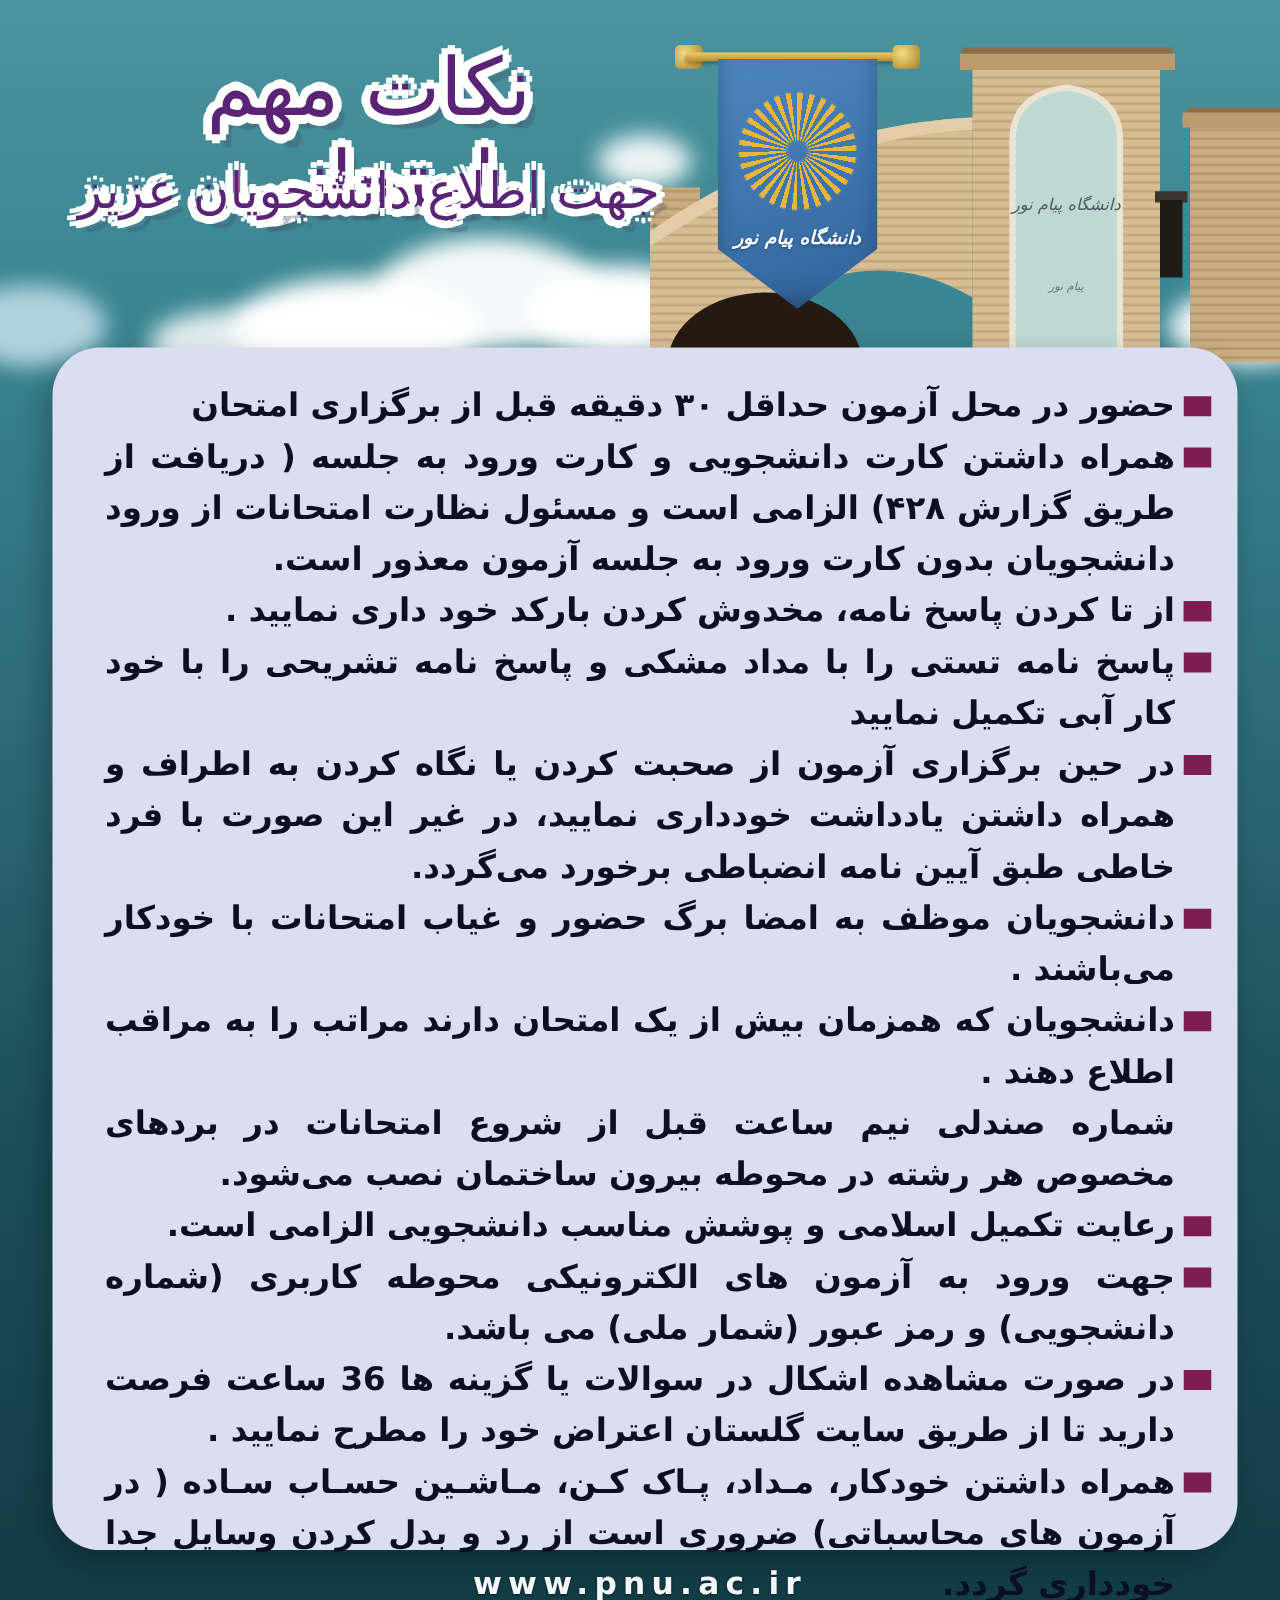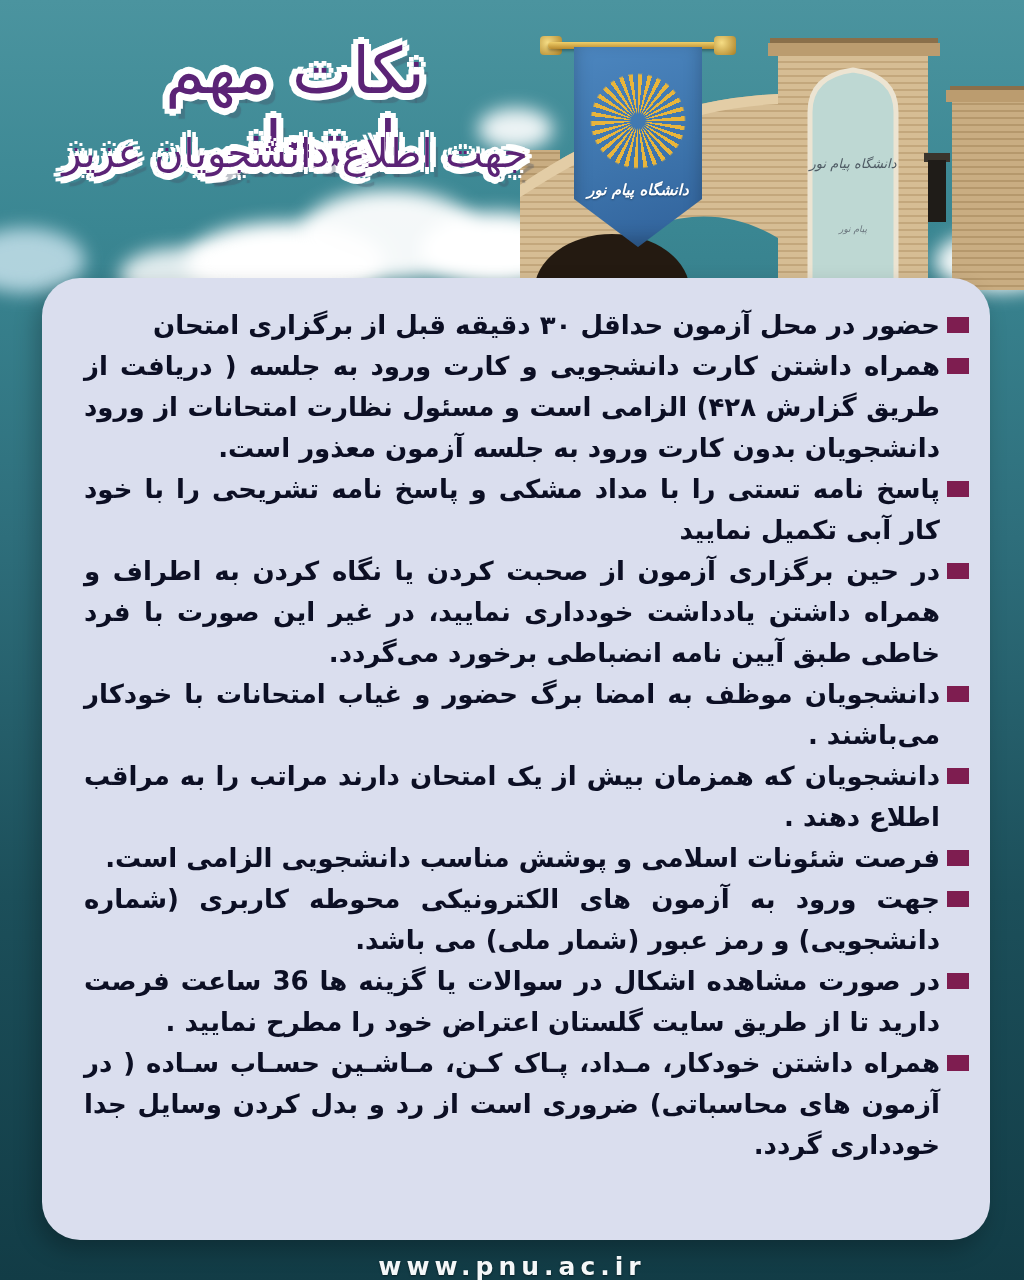--- a/index.html
+++ b/index.html
@@ -137,20 +137,24 @@
 
     <div class="note">
       <span class="sq"></span>
       <span class="note-text">همراه داشتن کارت دانشجویی و کارت ورود به جلسه ( دریافت از طریق گزارش ۴۲۸) الزامی است و مسئول نظارت امتحانات از ورود دانشجویان بدون کارت ورود به جلسه آزمون معذور است.</span>
     </div>
 
     <div class="note">
       <span class="sq"></span>
     </div>
 
+    <div class="note">
+      <span class="sq"></span>
+      <span class="note-text">از تا کردن پاسخ نامه، مخدوش کردن بارکد خود داری نمایید .</span>
+    </div>
 
     <div class="note">
       <span class="sq"></span>
       <span class="note-text">پاسخ نامه تستی را با مداد مشکی و پاسخ نامه تشریحی را با خود کار آبی تکمیل نمایید</span>
     </div>
 
     <div class="note">
       <span class="sq"></span>
       <span class="note-text">در حین برگزاری آزمون از صحبت کردن یا نگاه کردن به اطراف و همراه داشتن یادداشت خودداری نمایید، در غیر این صورت با فرد خاطی طبق آیین نامه انضباطی برخورد می‌گردد.</span>
     </div>
@@ -158,24 +162,28 @@
     <div class="note">
       <span class="sq"></span>
       <span class="note-text">دانشجویان موظف به امضا برگ حضور و غیاب امتحانات با خودکار می‌باشند .</span>
     </div>
 
     <div class="note">
       <span class="sq"></span>
       <span class="note-text">دانشجویان که همزمان بیش از یک امتحان دارند مراتب را به مراقب اطلاع دهند .</span>
     </div>
 
-
-    <div class="note">
-      <span class="sq"></span>
-      <span class="note-text">فرصت شئونات اسلامی و پوشش مناسب دانشجویی الزامی است.</span>
+    <div class="note no-bullet">
+      
+      <span class="note-text">شماره صندلی نیم ساعت قبل از شروع امتحانات در بردهای مخصوص هر رشته در محوطه بیرون ساختمان نصب می‌شود.</span>
+    </div>
+
+    <div class="note">
+      <span class="sq"></span>
+      <span class="note-text">رعایت تکمیل اسلامی و پوشش مناسب دانشجویی الزامی است.</span>
     </div>
 
     <div class="note">
       <span class="sq"></span>
       <span class="note-text">جهت ورود به آزمون های الکترونیکی محوطه کاربری (شماره دانشجویی)  و رمز عبور (شمار ملی) می باشد.</span>
     </div>
 
     <div class="note">
       <span class="sq"></span>
       <span class="note-text">در صورت مشاهده اشکال در سوالات یا گزینه ها 36 ساعت فرصت دارید تا از طریق سایت گلستان اعتراض خود را مطرح نمایید .</span>

